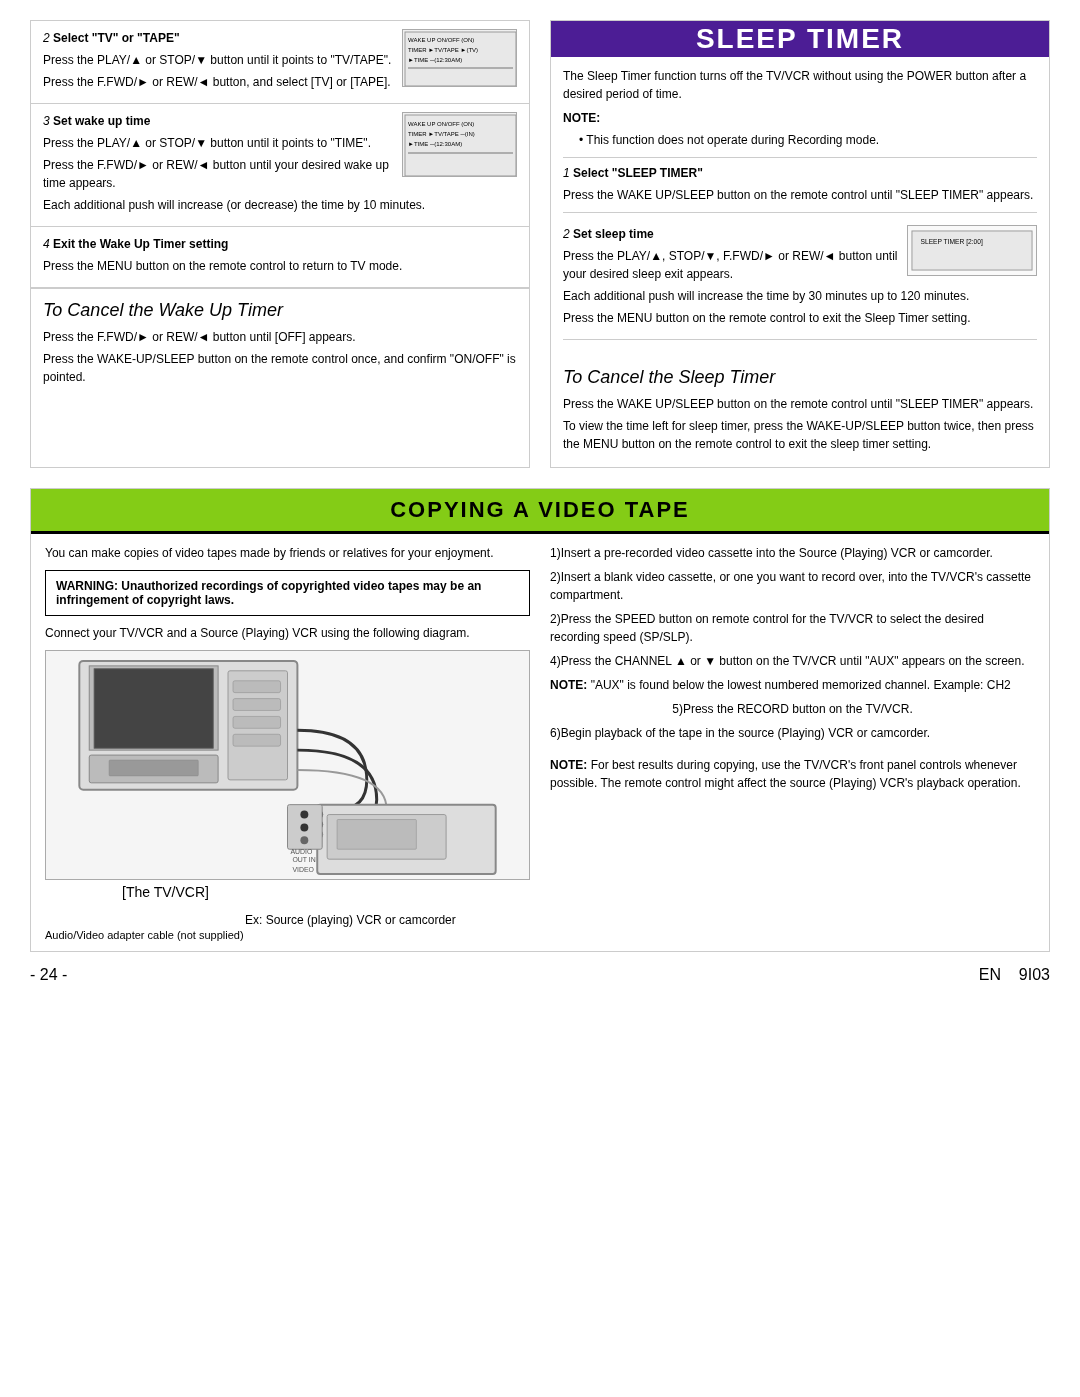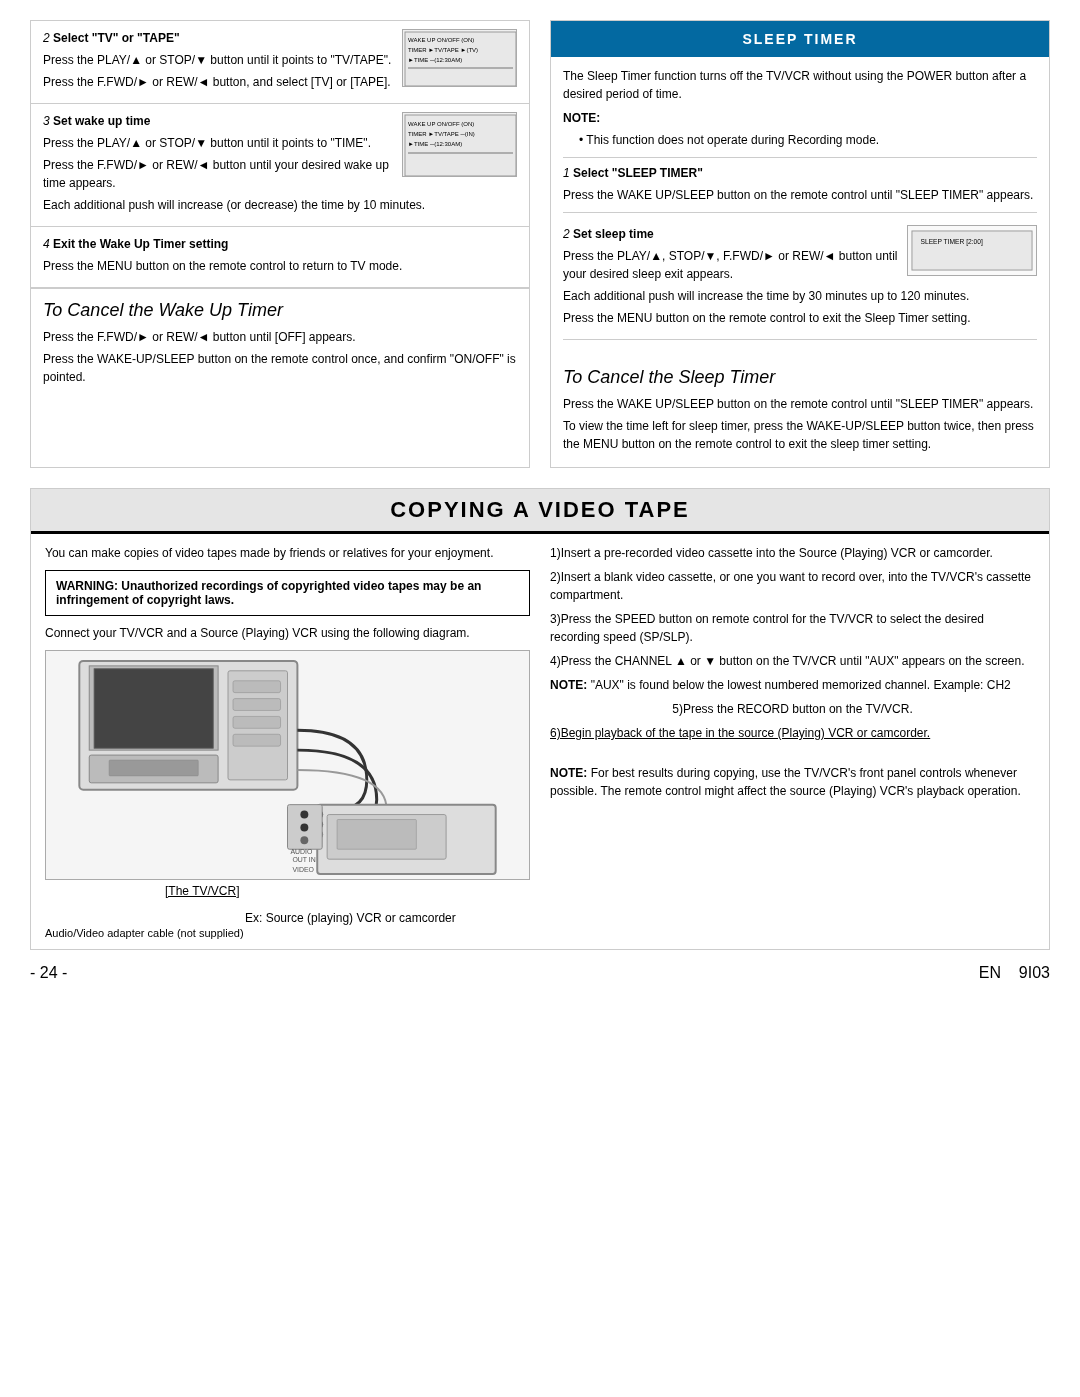--- a/index.html
+++ b/index.html
@@ -30,27 +30,27 @@
       padding: 0;
     }
     .right-col {
       flex: 1;
       border: 1px solid #ccc;
       padding: 0;
     }
 
     
     .sleep-timer-header {
-      background: #0369a1;
+      background: #4c1d95;
       color: #fff;
       text-align: center;
-      font-size: 14px;
+      font-size: 28px;
       font-weight: bold;
       letter-spacing: 2px;
-      padding: 10px 0;
+      padding: 2px 0;
       text-transform: uppercase;
     }
 
     .right-col-inner {
       padding: 10px 12px;
     }
 
     
     .left-col-inner {
       padding: 0;
@@ -82,21 +82,21 @@
       margin-left: 16px;
       font-size: 12px;
     }
 
     
     .copying-section {
       border: 1px solid #ccc;
       margin-top: 10px;
     }
     .copying-header {
-      background: #e5e5e5;
+      background: #84cc16;
       text-align: center;
       font-size: 22px;
       font-weight: bold;
       letter-spacing: 2px;
       padding: 8px 0;
       border-bottom: 3px solid #000;
       text-transform: uppercase;
     }
     .copying-content {
       display: flex;
@@ -321,40 +321,40 @@
               <circle cx="247" cy="165" r="4" fill="#333"></circle>
               <circle cx="247" cy="178" r="4" fill="#333"></circle>
               <circle cx="247" cy="191" r="4" fill="#666"></circle>
               <text x="233" y="205" font-size="7" fill="#555">AUDIO</text>
               <text x="235" y="213" font-size="7" fill="#555">OUT  IN</text>
               <text x="235" y="223" font-size="7" fill="#555">VIDEO</text>
             </svg>
           </div>
 
           <div style="display:flex; justify-content:space-between; margin-top:4px;">
-            <span style="font-size:12px; margin-left:120px;text-decoration:underline;">[The TV/VCR]</span>
+            <span style="font-size:14px; margin-left:77px;">[The TV/VCR]</span>
           </div>
           <div style="font-size:12px; margin-top:13px;">
             <span style="margin-left:200px;">Ex: Source (playing) VCR or camcorder</span>
           </div>
           <div style="font-size:11px; margin-top:2px;">
             <span>Audio/Video adapter cable (not supplied)</span>
           </div>
         </div>
       </div>
 
       <div class="copying-right">
         <div>
           <p style="margin-bottom:6px;">1)Insert a pre-recorded video cassette into the Source (Playing) VCR or camcorder.</p>
           <p style="margin-bottom:6px;">2)Insert a blank video cassette, or one you want to record over, into the TV/VCR's cassette compartment.</p>
-          <p style="margin-bottom:6px;">3)Press the SPEED button on remote control for the TV/VCR to select the desired recording speed (SP/SLP).</p>
+          <p style="margin-bottom:6px;">2)Press the SPEED button on remote control for the TV/VCR to select the desired recording speed (SP/SLP).</p>
           <p style="margin-bottom:6px;">4)Press the CHANNEL ▲ or ▼ button on the TV/VCR until "AUX" appears on the screen.</p>
           <p style="margin-bottom:6px;"><strong>NOTE:</strong> "AUX" is found below the lowest numbered memorized channel. Example: CH2</p>
           <p style="margin-bottom:6px;text-align:center;">5)Press the RECORD button on the TV/VCR.</p>
-          <p style="margin-bottom:22px;text-decoration:underline;">6)Begin playback of the tape in the source (Playing) VCR or camcorder.</p>
+          <p style="margin-bottom:14px;">6)Begin playback of the tape in the source (Playing) VCR or camcorder.</p>
           <p style="margin-bottom:6px;"><strong>NOTE:</strong> For best results during copying, use the TV/VCR's front panel controls whenever possible. The remote control might affect the source (Playing) VCR's playback operation.</p>
         </div>
       </div>
 
     </div>
   </div>
 
   <div class="footer">
     <span>- 24 -</span>
     <span>

